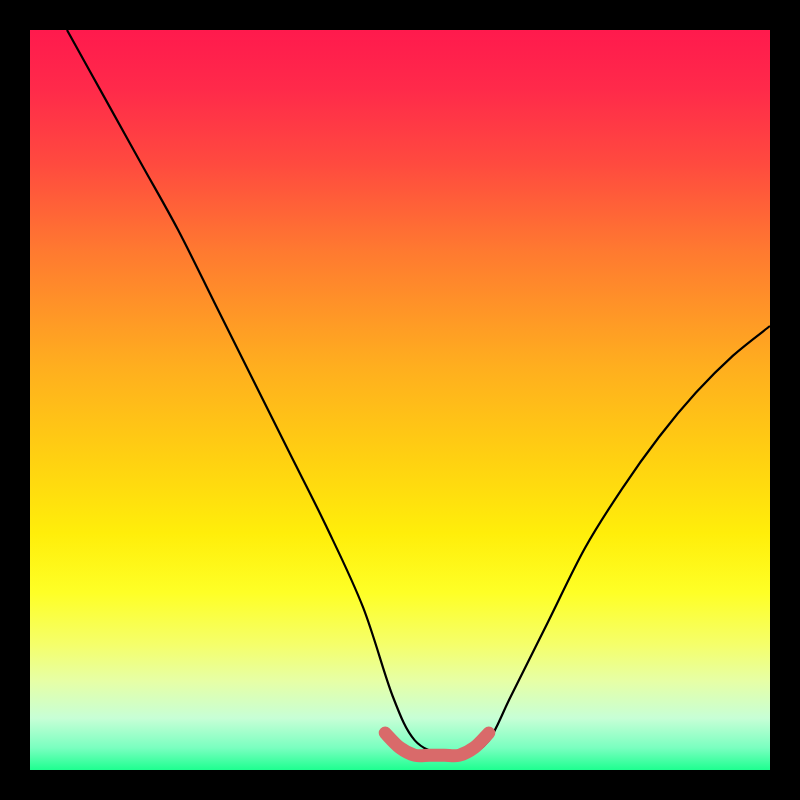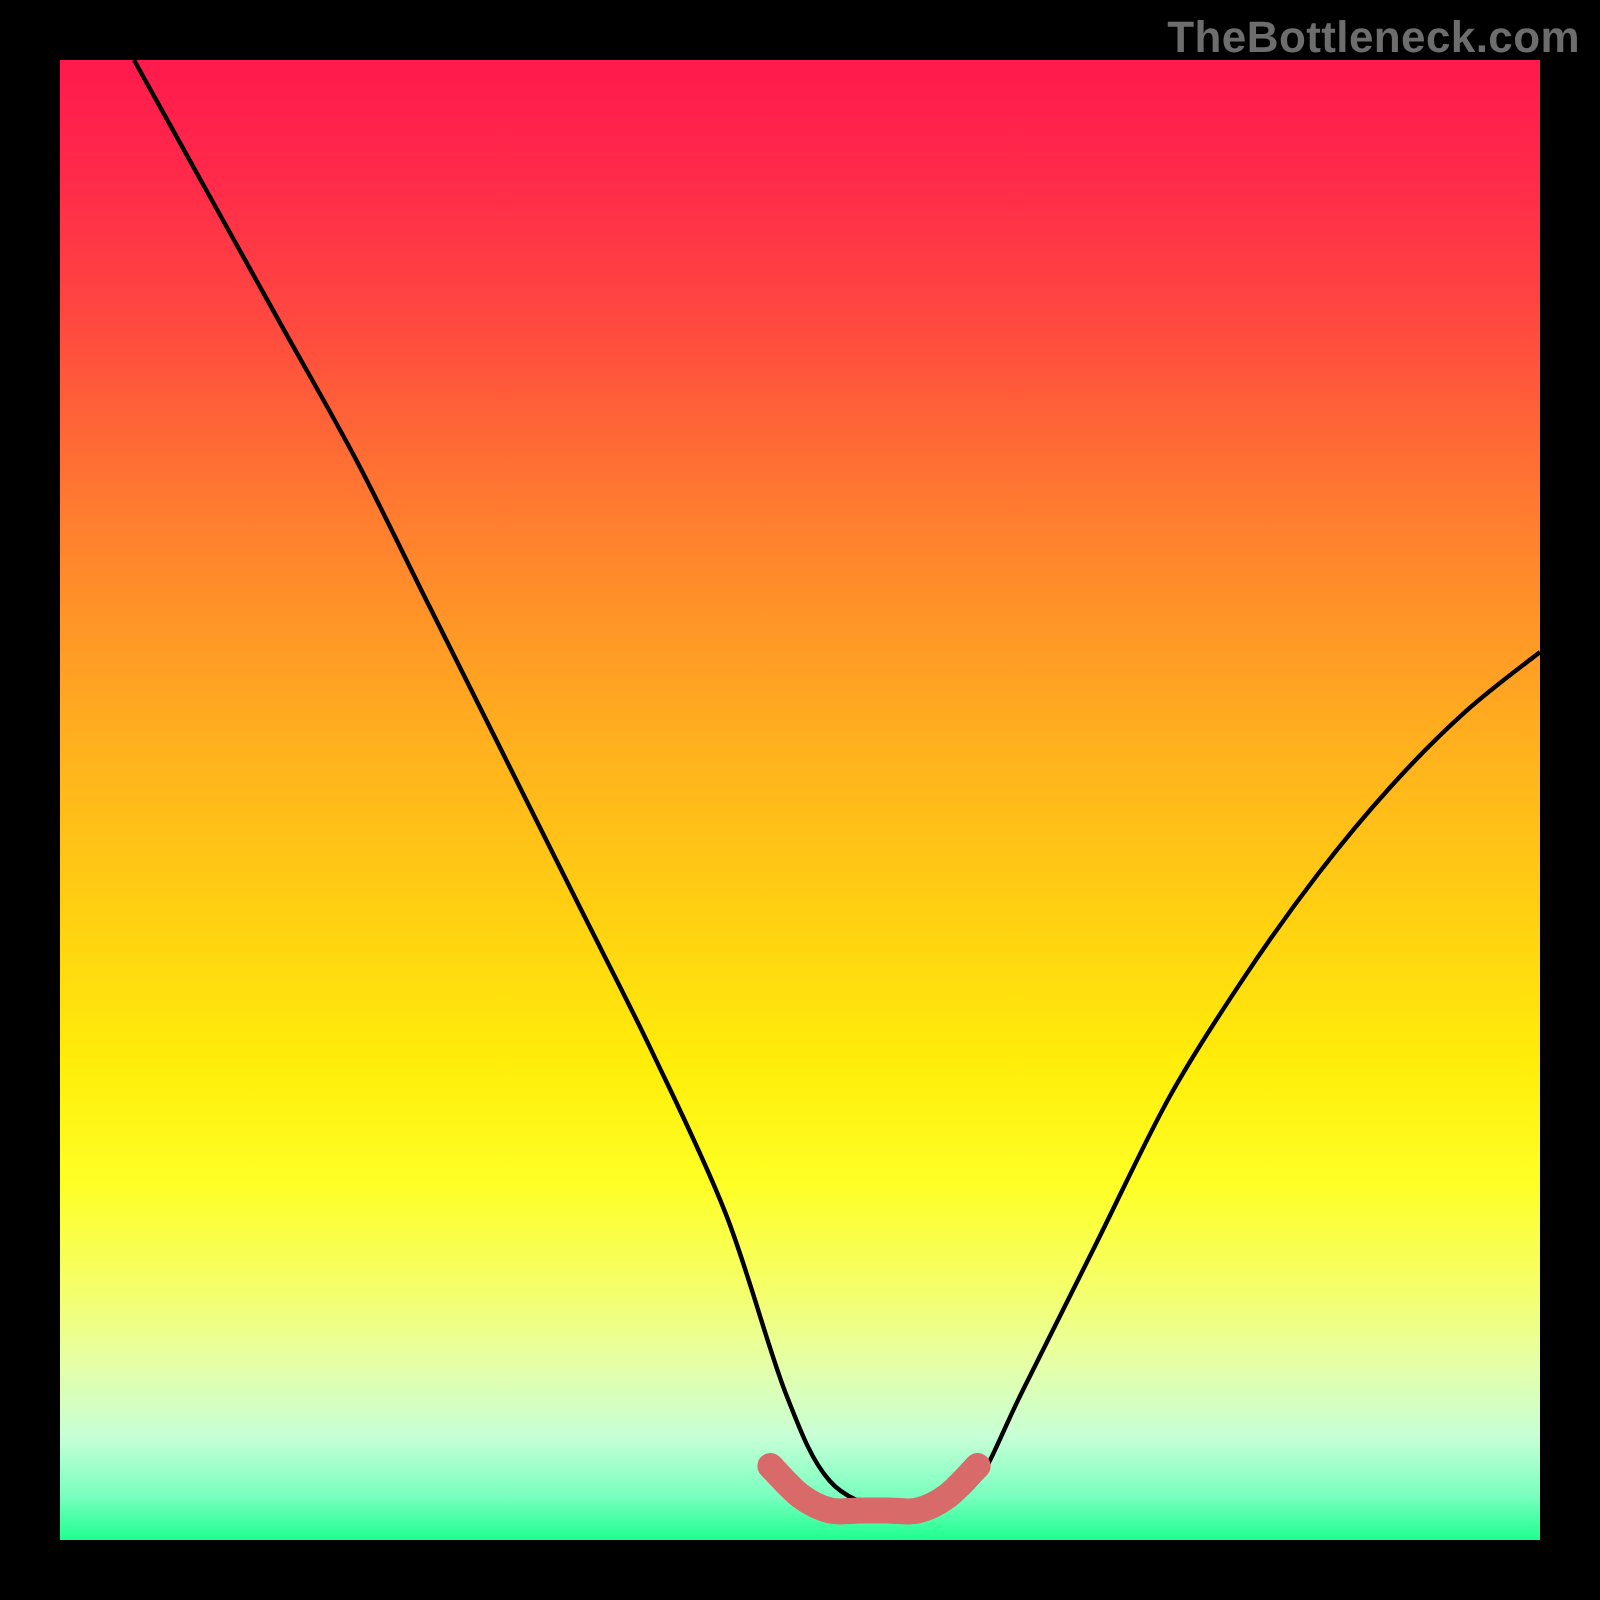--- a/index.html
+++ b/index.html
@@ -57,15 +57,14 @@
 
   <div class="plot-area">
 
     <svg class="curve" viewBox="0 0 740 740" preserveAspectRatio="none">
       <path id="black-curve-path" fill="none" stroke="#000000" stroke-width="2.2" d="M 37 0 C 43.166666666666664 11.100000000000003, 61.666666666666664 44.40000000000002, 74 66.60000000000002 C 86.33333333333333 88.80000000000003, 98.66666666666667 111.00000000000004, 111 133.20000000000005 C 123.33333333333333 155.40000000000006, 135.66666666666666 176.36666666666673, 148 199.80000000000007 C 160.33333333333334 223.2333333333334, 172.66666666666666 249.13333333333335, 185 273.8 C 197.33333333333334 298.46666666666664, 209.66666666666666 323.13333333333327, 222 347.79999999999995 C 234.33333333333334 372.46666666666664, 246.66666666666666 397.1333333333333, 259 421.8 C 271.3333333333333 446.4666666666667, 283.6666666666667 469.9, 296 495.79999999999995 C 308.3333333333333 521.6999999999999, 321.9 548.8333333333334, 333 577.2 C 344.1 605.5666666666667, 353.96666666666664 643.8, 362.59999999999997 666 C 371.2333333333333 688.2, 376.1666666666667 700.5333333333333, 384.8 710.4 C 393.43333333333334 720.2666666666667, 405.7666666666667 722.7333333333333, 414.40000000000003 725.2 C 423.03333333333336 727.6666666666667, 429.2 727.6666666666667, 436.59999999999997 725.2 C 443.99999999999994 722.7333333333333, 451.4 720.2666666666667, 458.8 710.4 C 466.20000000000005 700.5333333333333, 471.1333333333333 685.7333333333333, 481 666 C 490.8666666666667 646.2666666666667, 505.6666666666667 616.6666666666666, 518 592 C 530.3333333333334 567.3333333333334, 542.6666666666666 540.2, 555 518 C 567.3333333333334 495.8, 579.6666666666666 477.3, 592 458.8 C 604.3333333333334 440.3, 616.6666666666666 423.03333333333336, 629 407 C 641.3333333333334 390.96666666666664, 653.6666666666666 376.16666666666663, 666 362.59999999999997 C 678.3333333333334 349.0333333333333, 690.6666666666666 336.69999999999993, 703 325.59999999999997 C 715.3333333333334 314.5, 733.8333333333334 300.93333333333334, 740 296"></path>
       <path id="red-marker-path" fill="none" stroke="#d96a6a" stroke-width="13" stroke-linecap="round" stroke-linejoin="round" d="M 355.2 703 C 357.66666666666663 705.4666666666667, 365.06666666666666 714.0999999999999, 370 717.8 C 374.93333333333334 721.5, 379.8666666666667 723.9666666666667, 384.8 725.2 C 389.73333333333335 726.4333333333334, 394.6666666666667 725.2, 399.6 725.2 C 404.53333333333336 725.2, 409.4666666666667 725.2, 414.40000000000003 725.2 C 419.33333333333337 725.2, 424.26666666666665 726.4333333333334, 429.2 725.2 C 434.1333333333333 723.9666666666667, 439.06666666666666 721.5, 444 717.8 C 448.93333333333334 714.0999999999999, 456.33333333333337 705.4666666666667, 458.8 703"></path>
     </svg>
 
   </div>
 
-  <div class="watermark">TheBottleneck.com</div>
 
 </div>
 
 </body></html>

